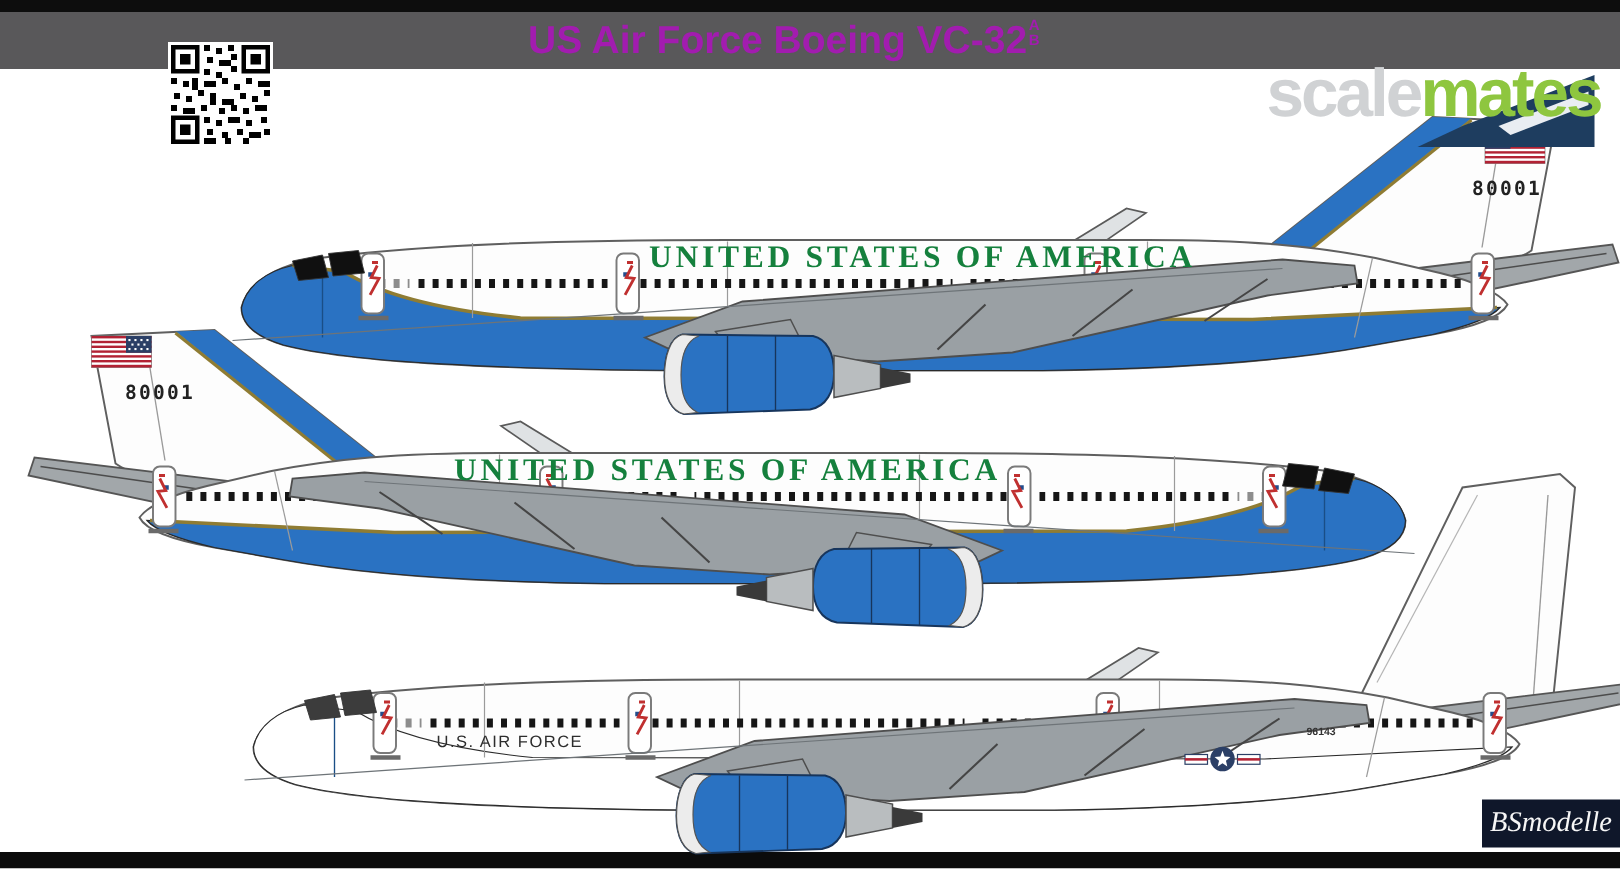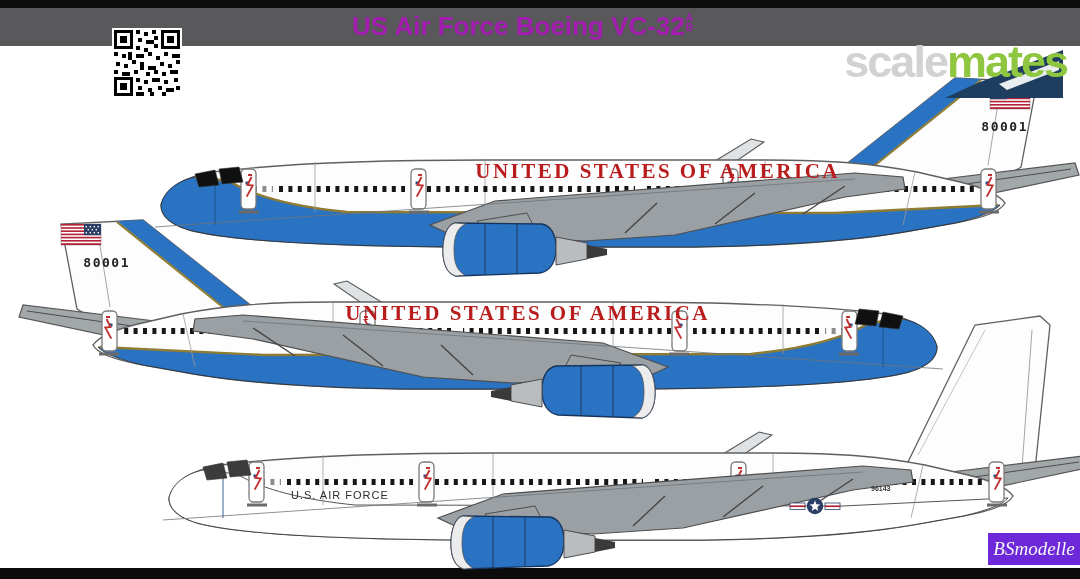--- a/index.html
+++ b/index.html
@@ -13,30 +13,30 @@
   .stack{display:inline-flex;flex-direction:column;vertical-align:top;font-size:10px;
        line-height:10px;font-weight:bold;margin:2px 2px 0 1px;}
   .logo-wrap{position:absolute;right:11px;top:0;width:220px;height:58px;z-index:3;margin-top:40px;}
   .logo-text{position:absolute;right:2px;top:-4px;font-size:45px;font-weight:bold;
        letter-spacing:-2px;font-family:"Liberation Sans",sans-serif;z-index:4;}
   .logo-scale{color:var(--logo_scale,#d0d2d4);}
   .logo-mates{color:var(--logo_mates,#8ec63f);}
   .swoosh{position:absolute;right:0;top:0;z-index:3;}
   
   .ac-title{position:absolute;font-family:"Liberation Serif",serif;font-weight:600;
-       color:#b91c1c;font-size:21px;letter-spacing:2.5px;text-align:right;white-space:nowrap;z-index:5;}
+       color:#15803d;font-size:21px;letter-spacing:2.5px;text-align:center;white-space:nowrap;z-index:5;}
   .tail-num{position:absolute;font-size:13px;font-weight:bold;color:#222;
        letter-spacing:1.5px;text-align:right;width:54px;z-index:5;
        font-family:"DejaVu Sans Mono","Liberation Mono",monospace;}
   .af-title{position:absolute;left:291px;top:489px;font-size:11px;font-weight:normal;
        color:#2d2d2d;letter-spacing:1px;z-index:5;}
   .serial{position:absolute;left:871px;top:485px;font-size:7px;font-weight:bold;
        color:#333;z-index:5;}
   
-  .watermark{position:absolute;right:0;top:533px;width:92px;height:32px;background:#6d28d9;
+  .watermark{position:absolute;right:0;top:533px;width:92px;height:32px;background:#0f172a;
        color:#f6f6f6;font-family:"Liberation Serif",serif;font-style:italic;font-size:19px;
        display:flex;align-items:center;justify-content:center;z-index:6;}
   .bottom-black{position:absolute;left:0;top:568px;width:1080px;height:11px;background:#0b0b0b;}
   
   #art{position:absolute;left:0;top:0;z-index:1;}
   .plane-vip{--belly:var(--belly_blue,#2a72c2);--stripe:var(--gold,#8f7c33);--glass:#101010;}
   .plane-white{--belly:#ffffff;--stripe:transparent;--glass:#3c3c3c;}
 </style>
 </head>
 <body>

